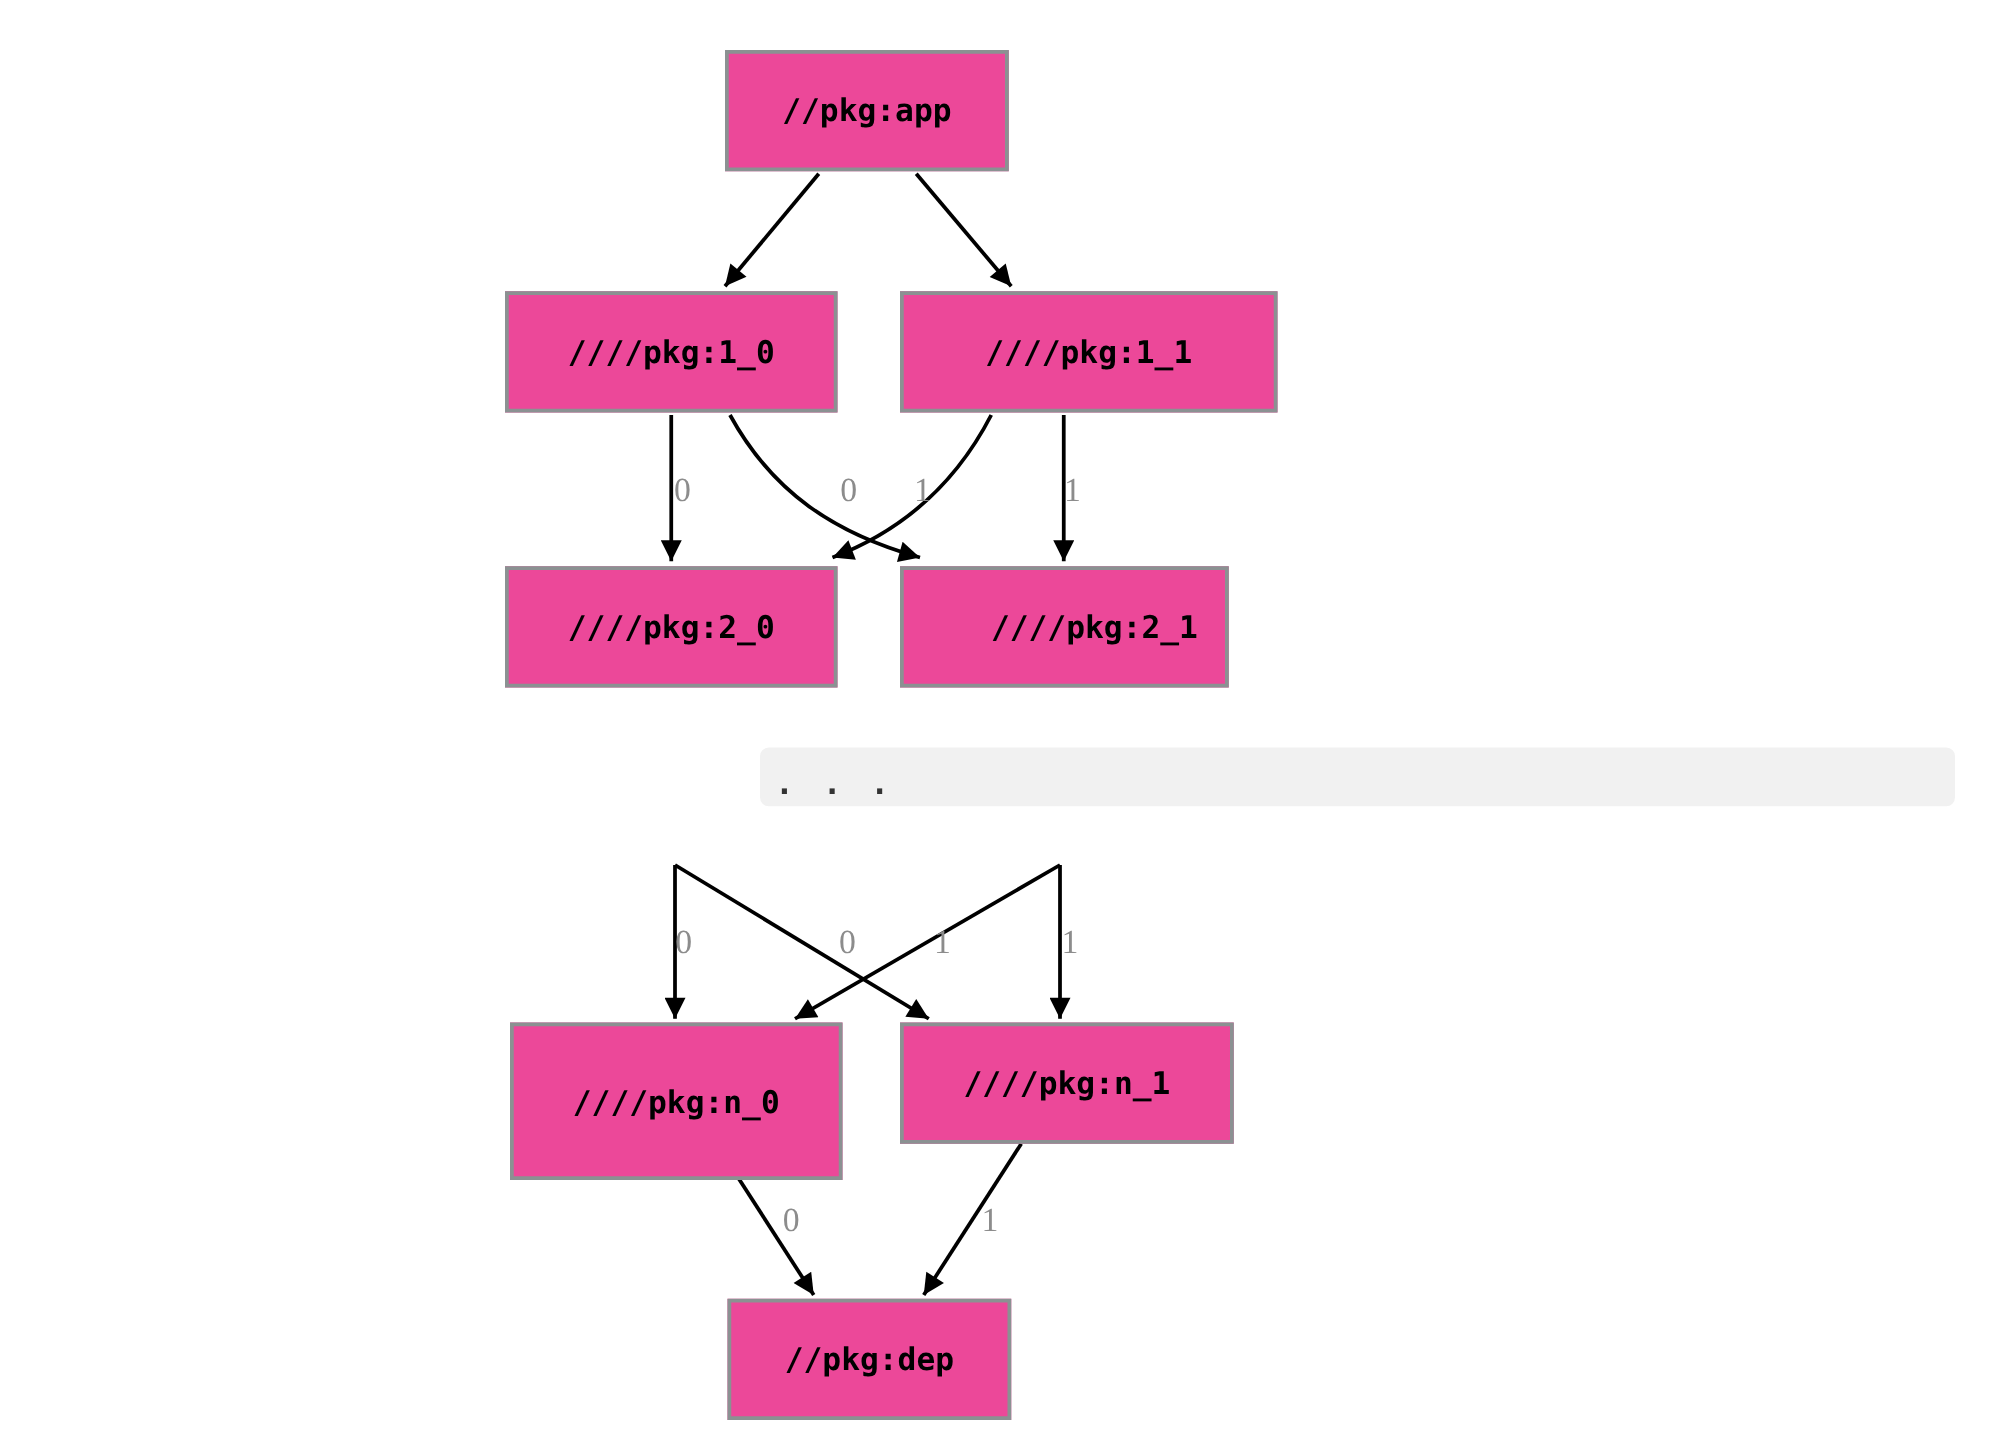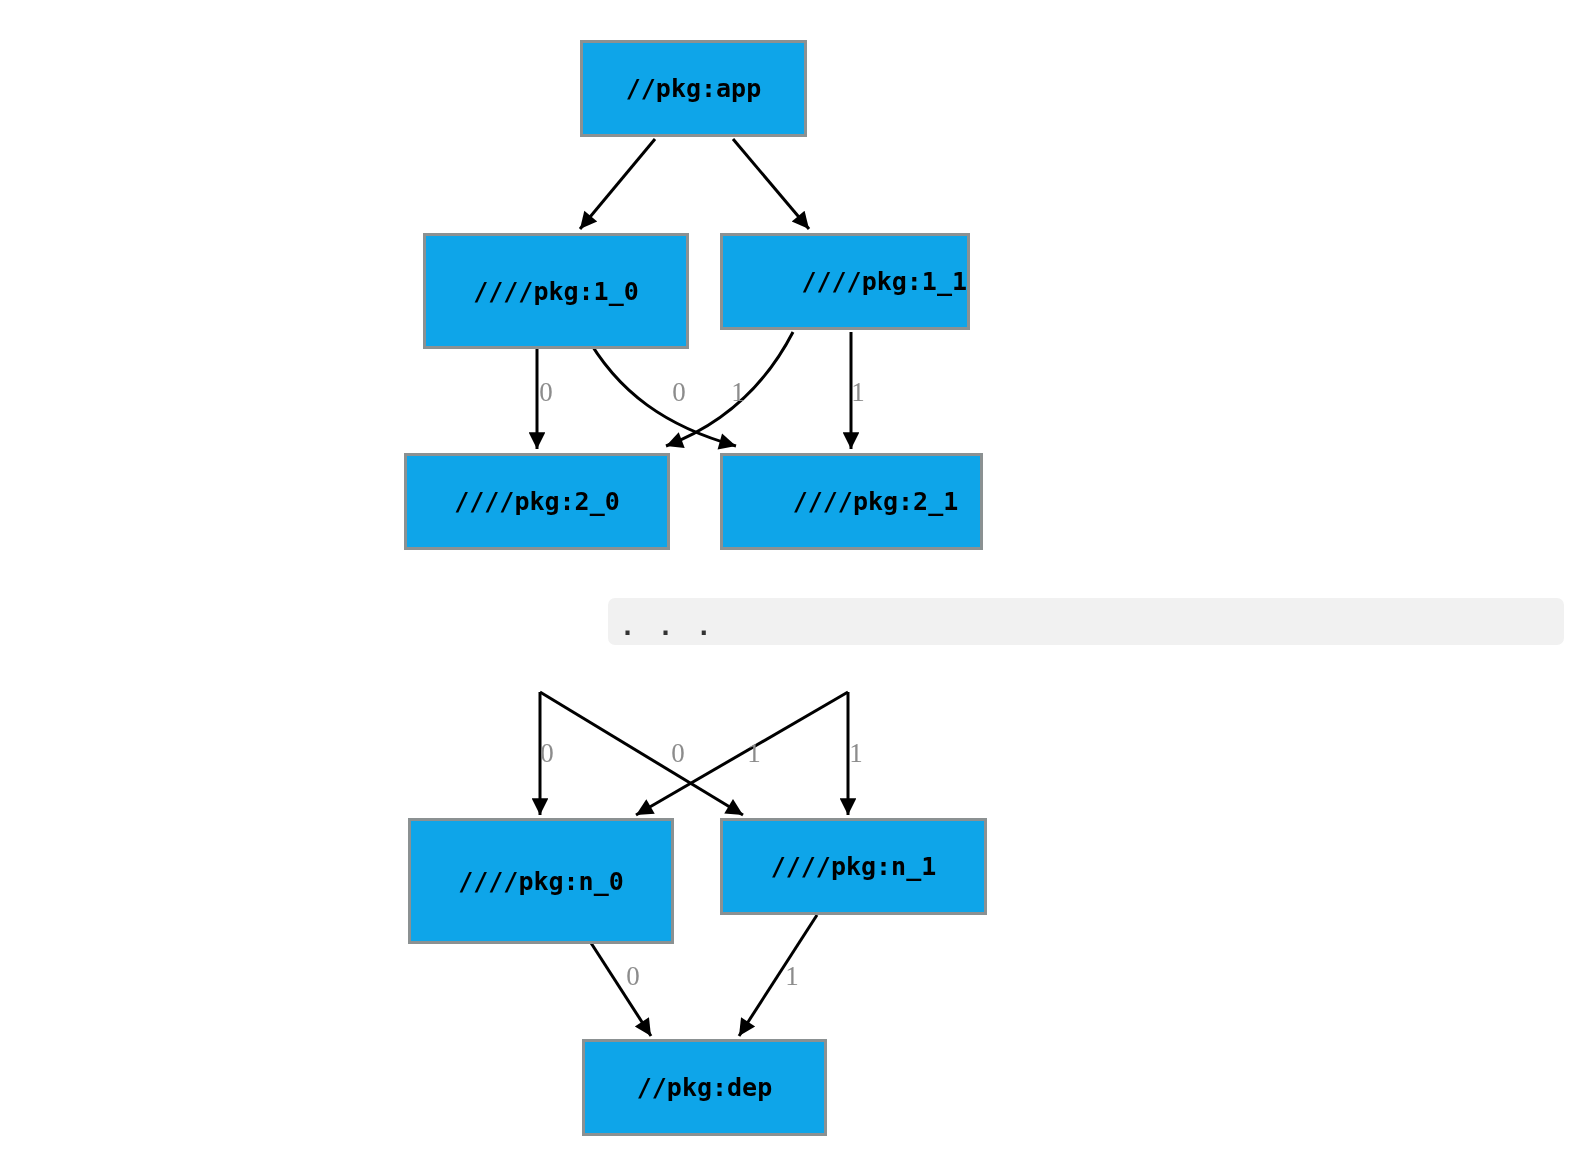--- a/index.html
+++ b/index.html
@@ -29,42 +29,42 @@
   }
   .edge-label {
     font-family: "Liberation Serif", "DejaVu Serif", serif;
     font-size: 27px;
     fill: #8c8c8c;
     text-anchor: middle;
   }
   .node {
     position: absolute;
     box-sizing: border-box;
-    background: #0ea5e9;
+    background: #ec4899;
     border: 3px solid #8b9192;
     display: flex;
     align-items: center;
     justify-content: center;
   }
   .node-label {
     font-family: "DejaVu Sans Mono", monospace;
     font-weight: bold;
     font-size: 25px;
     color: #000000;
     white-space: pre;
   }
   
   #node-app  { left: 580px; top: 40px;   width: 227px; height: 97px; }
-  #node-1_0  { left: 404px; top: 233px;  width: 266px; height: 116px; margin-left: 19px; }
-  #node-1_1  { left: 720px; top: 233px;  width: 250px; height: 97px; justify-content: flex-end; }
+  #node-1_0  { left: 404px; top: 233px;  width: 266px; height: 97px; }
+  #node-1_1  { left: 720px; top: 233px;  width: 302px; height: 97px; }
   #node-2_0  { left: 404px; top: 453px;  width: 266px; height: 97px; }
   #node-2_1  { left: 720px; top: 453px;  width: 263px; height: 97px; padding-left: 48px; }
   #node-n_0  { left: 408px; top: 818px;  width: 266px; height: 126px; }
   #node-n_1  { left: 720px; top: 818px;  width: 267px; height: 97px; }
-  #node-dep  { left: 582px; top: 1039px; width: 245px; height: 97px; }
+  #node-dep  { left: 582px; top: 1039px; width: 227px; height: 97px; }
 
   .ellipsis-band {
     position: absolute;
     left: 608px;
     top: 598px;
     width: 956px;
     height: 47px;
     background: #f1f1f1;
     border-radius: 7px;
   }

